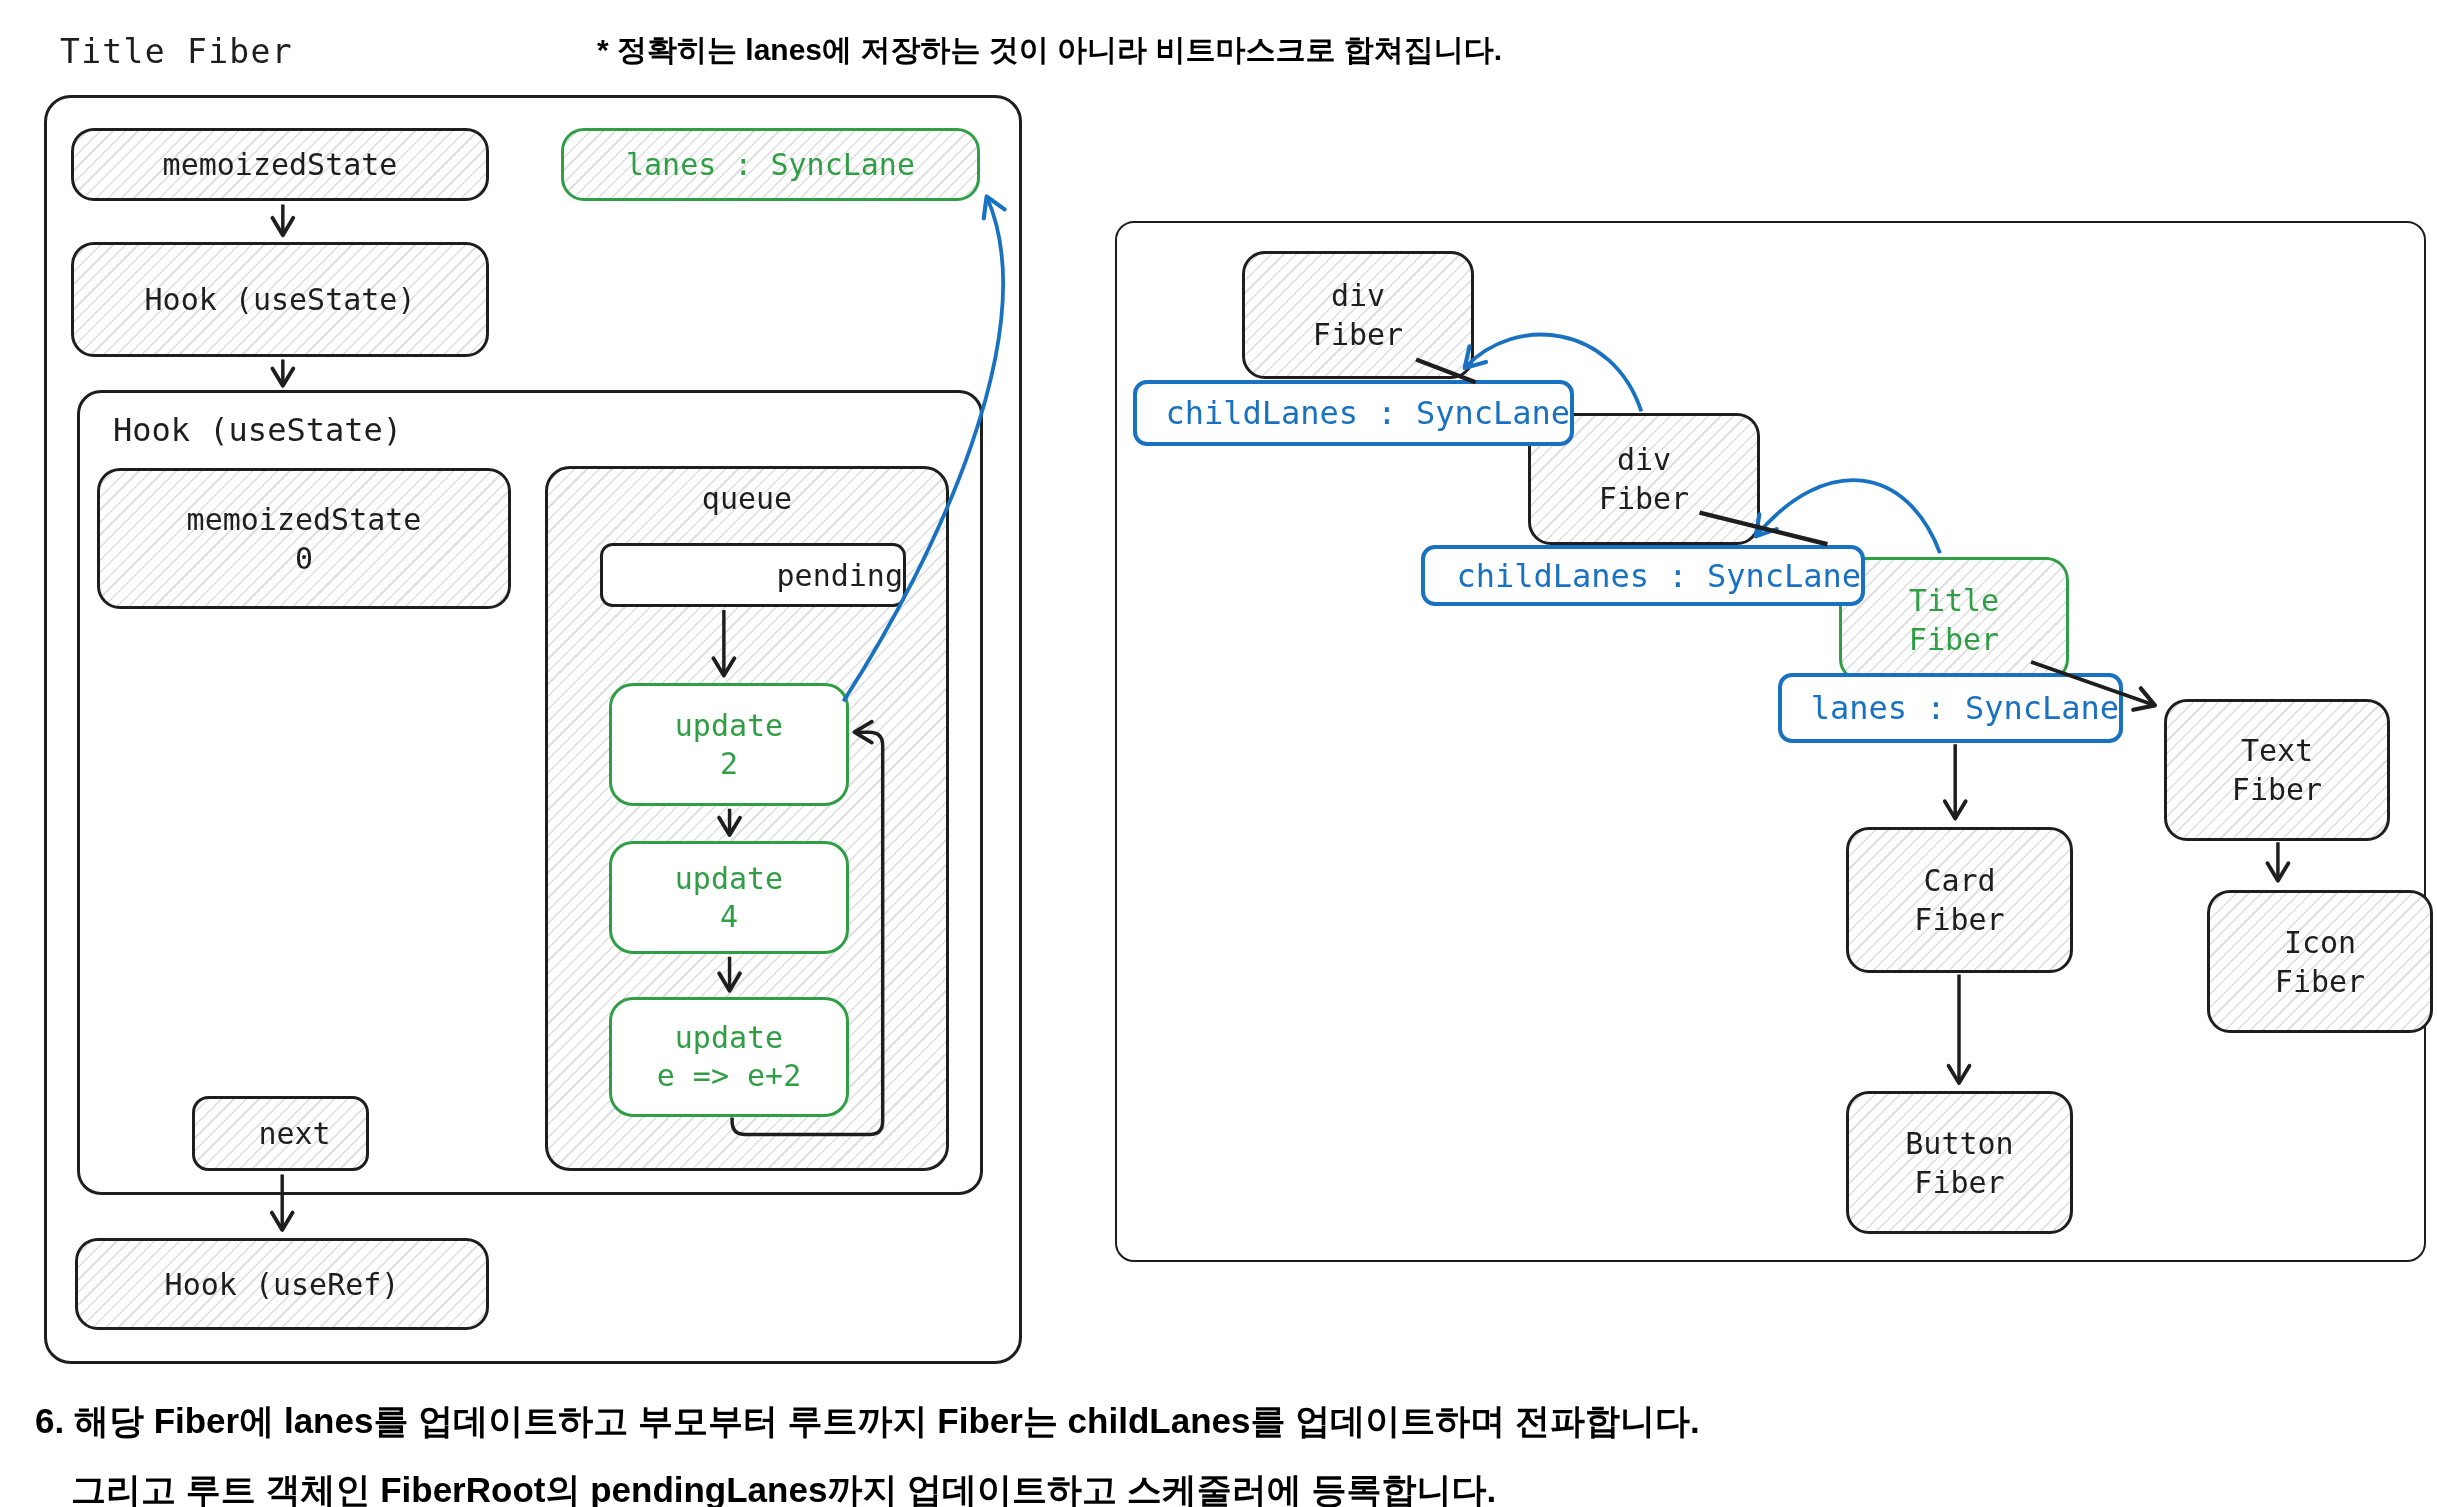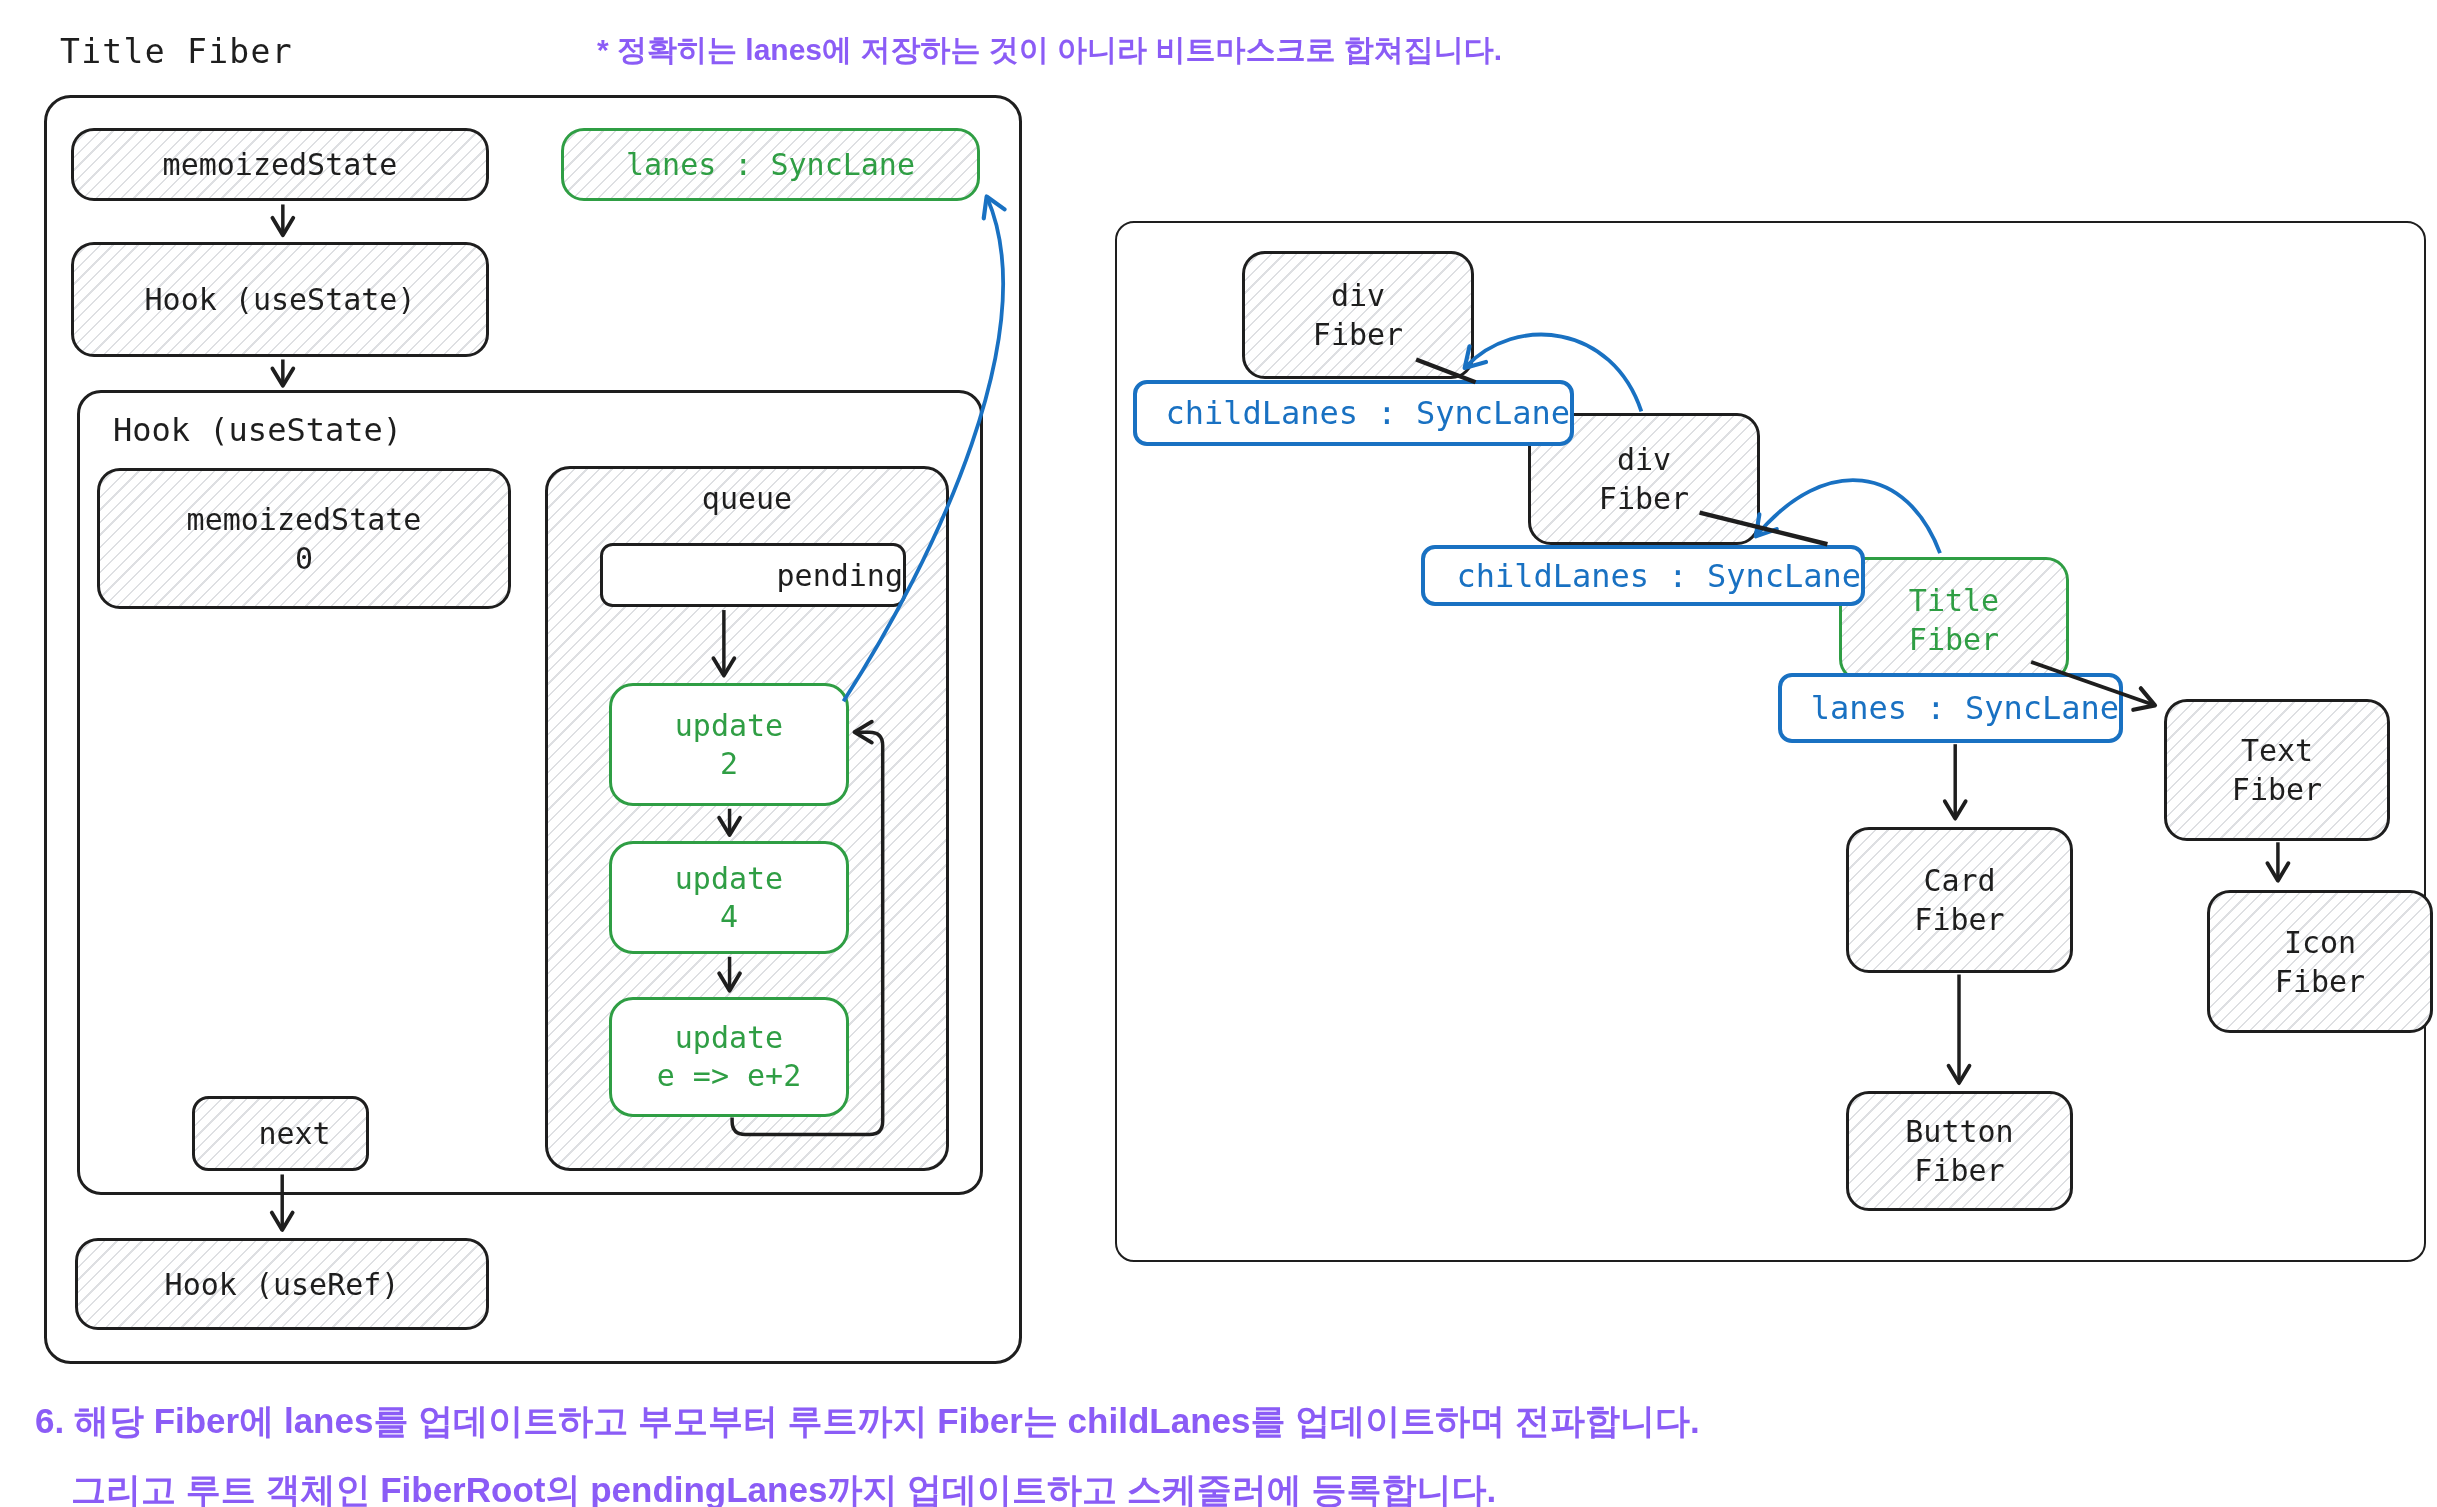--- a/index.html
+++ b/index.html
@@ -53,21 +53,21 @@
   .plain{
     background:#ffffff;
     border:3.8px solid #1e1e1e;
     border-radius:12.7px;
     display:flex;justify-content:flex-end;align-items:center;
     font-size:30px;
   }
   .lbl{font-size:32px;}
   .korean{
     font-family:"Liberation Sans", sans-serif;
-    color:#8b5cf6;
+    color:#000000;
   }
   #page-title{font-size:33px;letter-spacing:1.3px;}
   #annotation{font-size:30px;font-weight:bold;}
   .footnote{font-size:35px;font-weight:bold;}
   svg.overlay{position:absolute;left:0;top:0;pointer-events:none;}
 </style>
 </head>
 <body>
 
 <div id="canvas">
@@ -153,21 +153,21 @@
   <div class="abs node hatch" style="left:2164px;top:890px;width:226px;height:143px;margin-left:43px;">
     <span>Icon</span>
     <span>Fiber</span>
   </div>
 
   <div class="abs node hatch" style="left:1846px;top:827px;width:227px;height:146px;">
     <span>Card</span>
     <span>Fiber</span>
   </div>
 
-  <div class="abs node hatch" style="left:1846px;top:1091px;width:227px;height:120px;">
+  <div class="abs node hatch" style="left:1846px;top:1091px;width:227px;height:143px;">
     <span>Button</span>
     <span>Fiber</span>
   </div>
 
   <div class="abs badge" style="left:1133px;top:380px;width:441px;height:66px;">
     <span>childLanes : SyncLane</span>
   </div>
   <div class="abs badge" style="left:1421px;top:545px;width:444px;height:61px;">
     <span>childLanes : SyncLane</span>
   </div>

